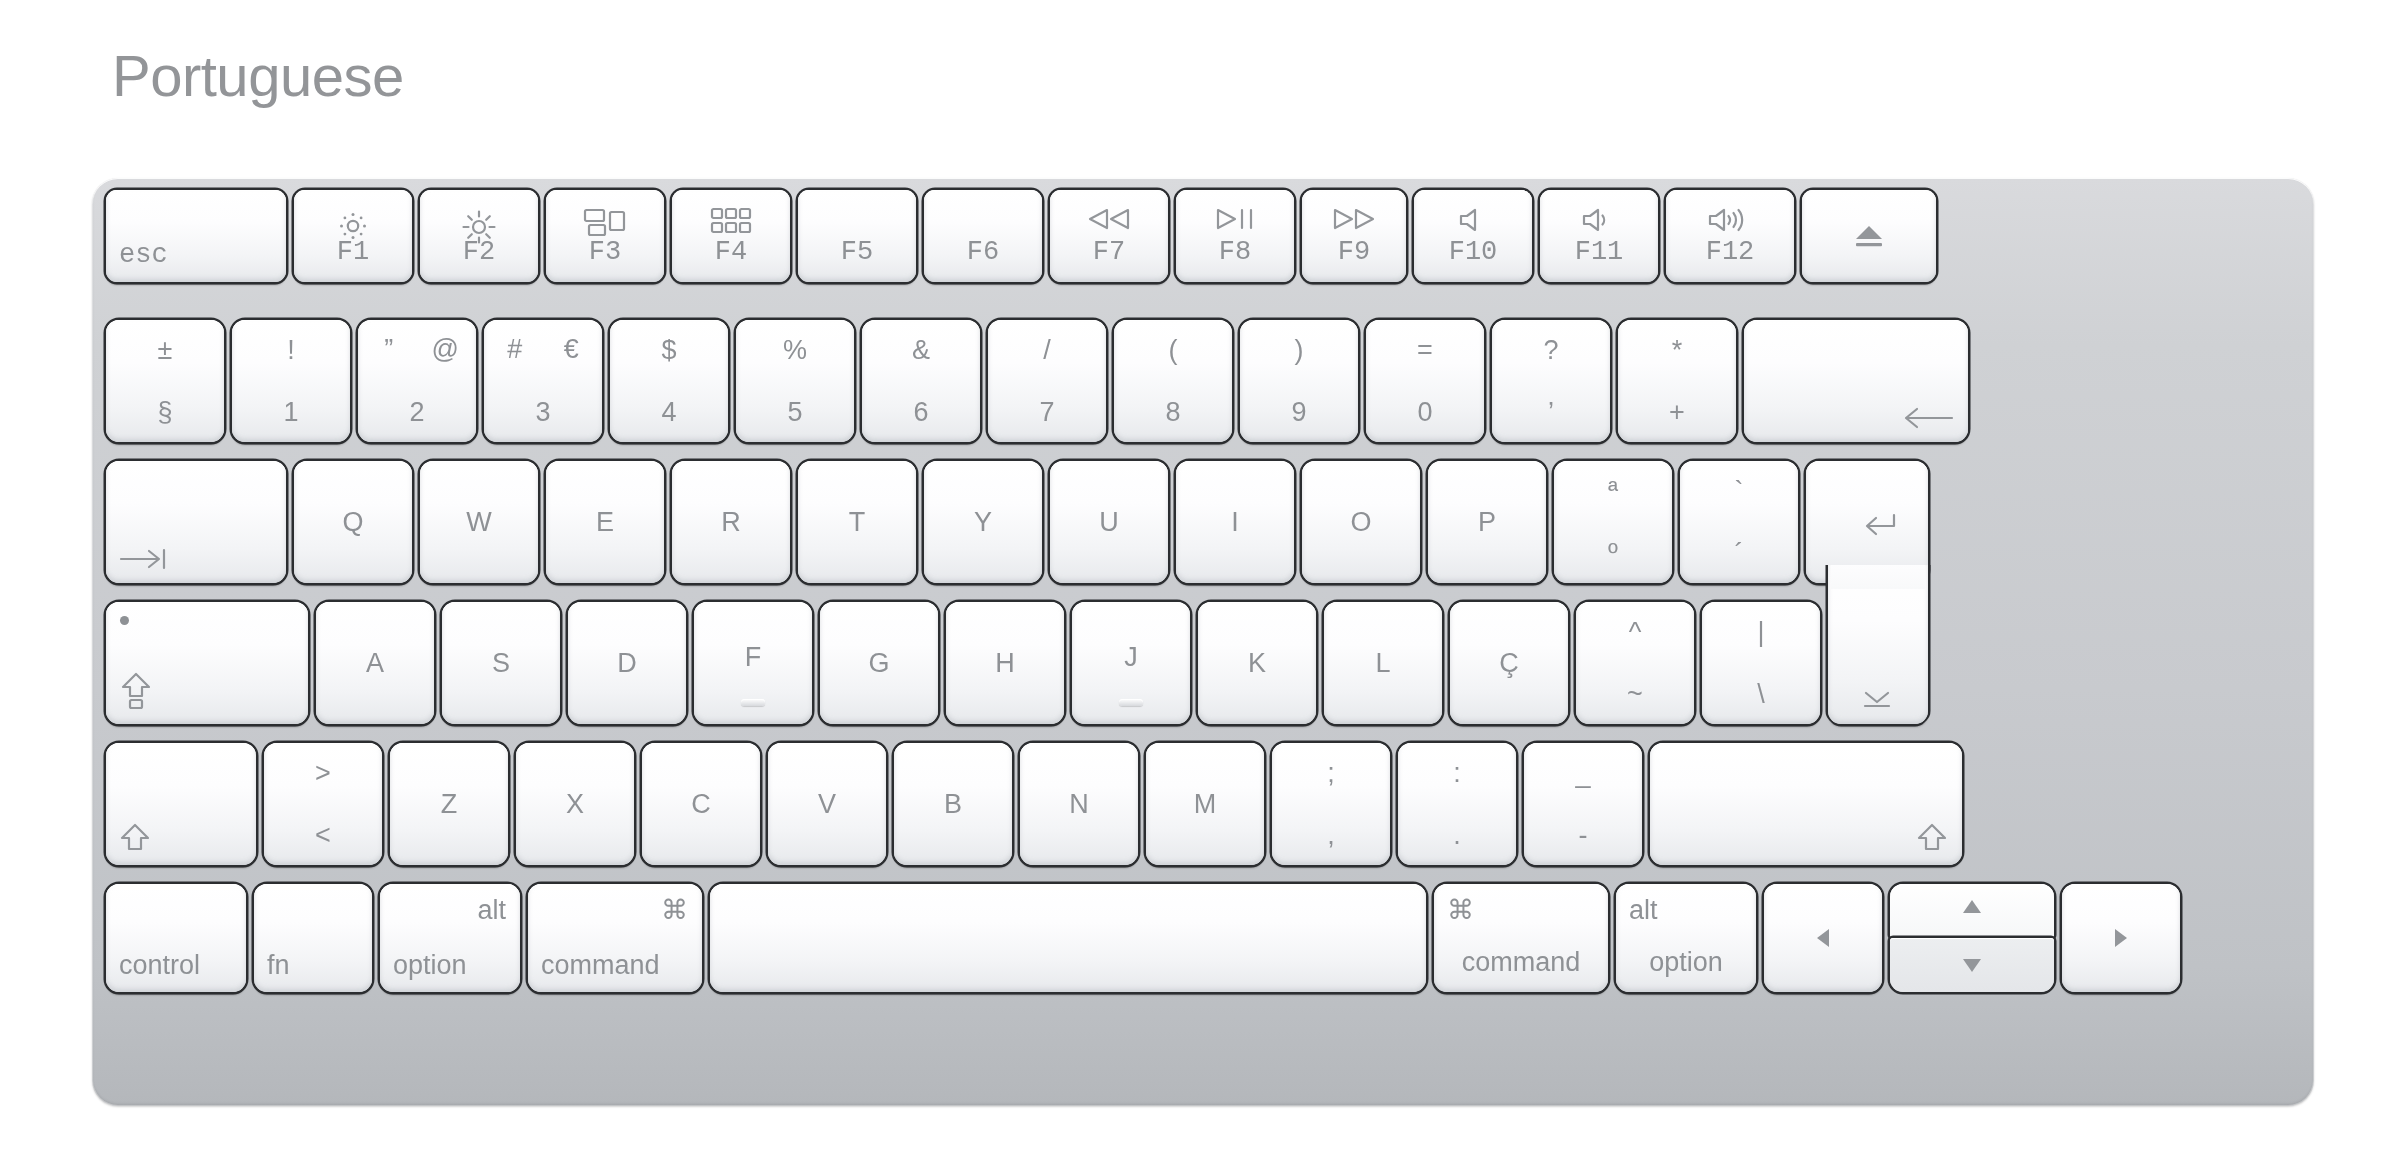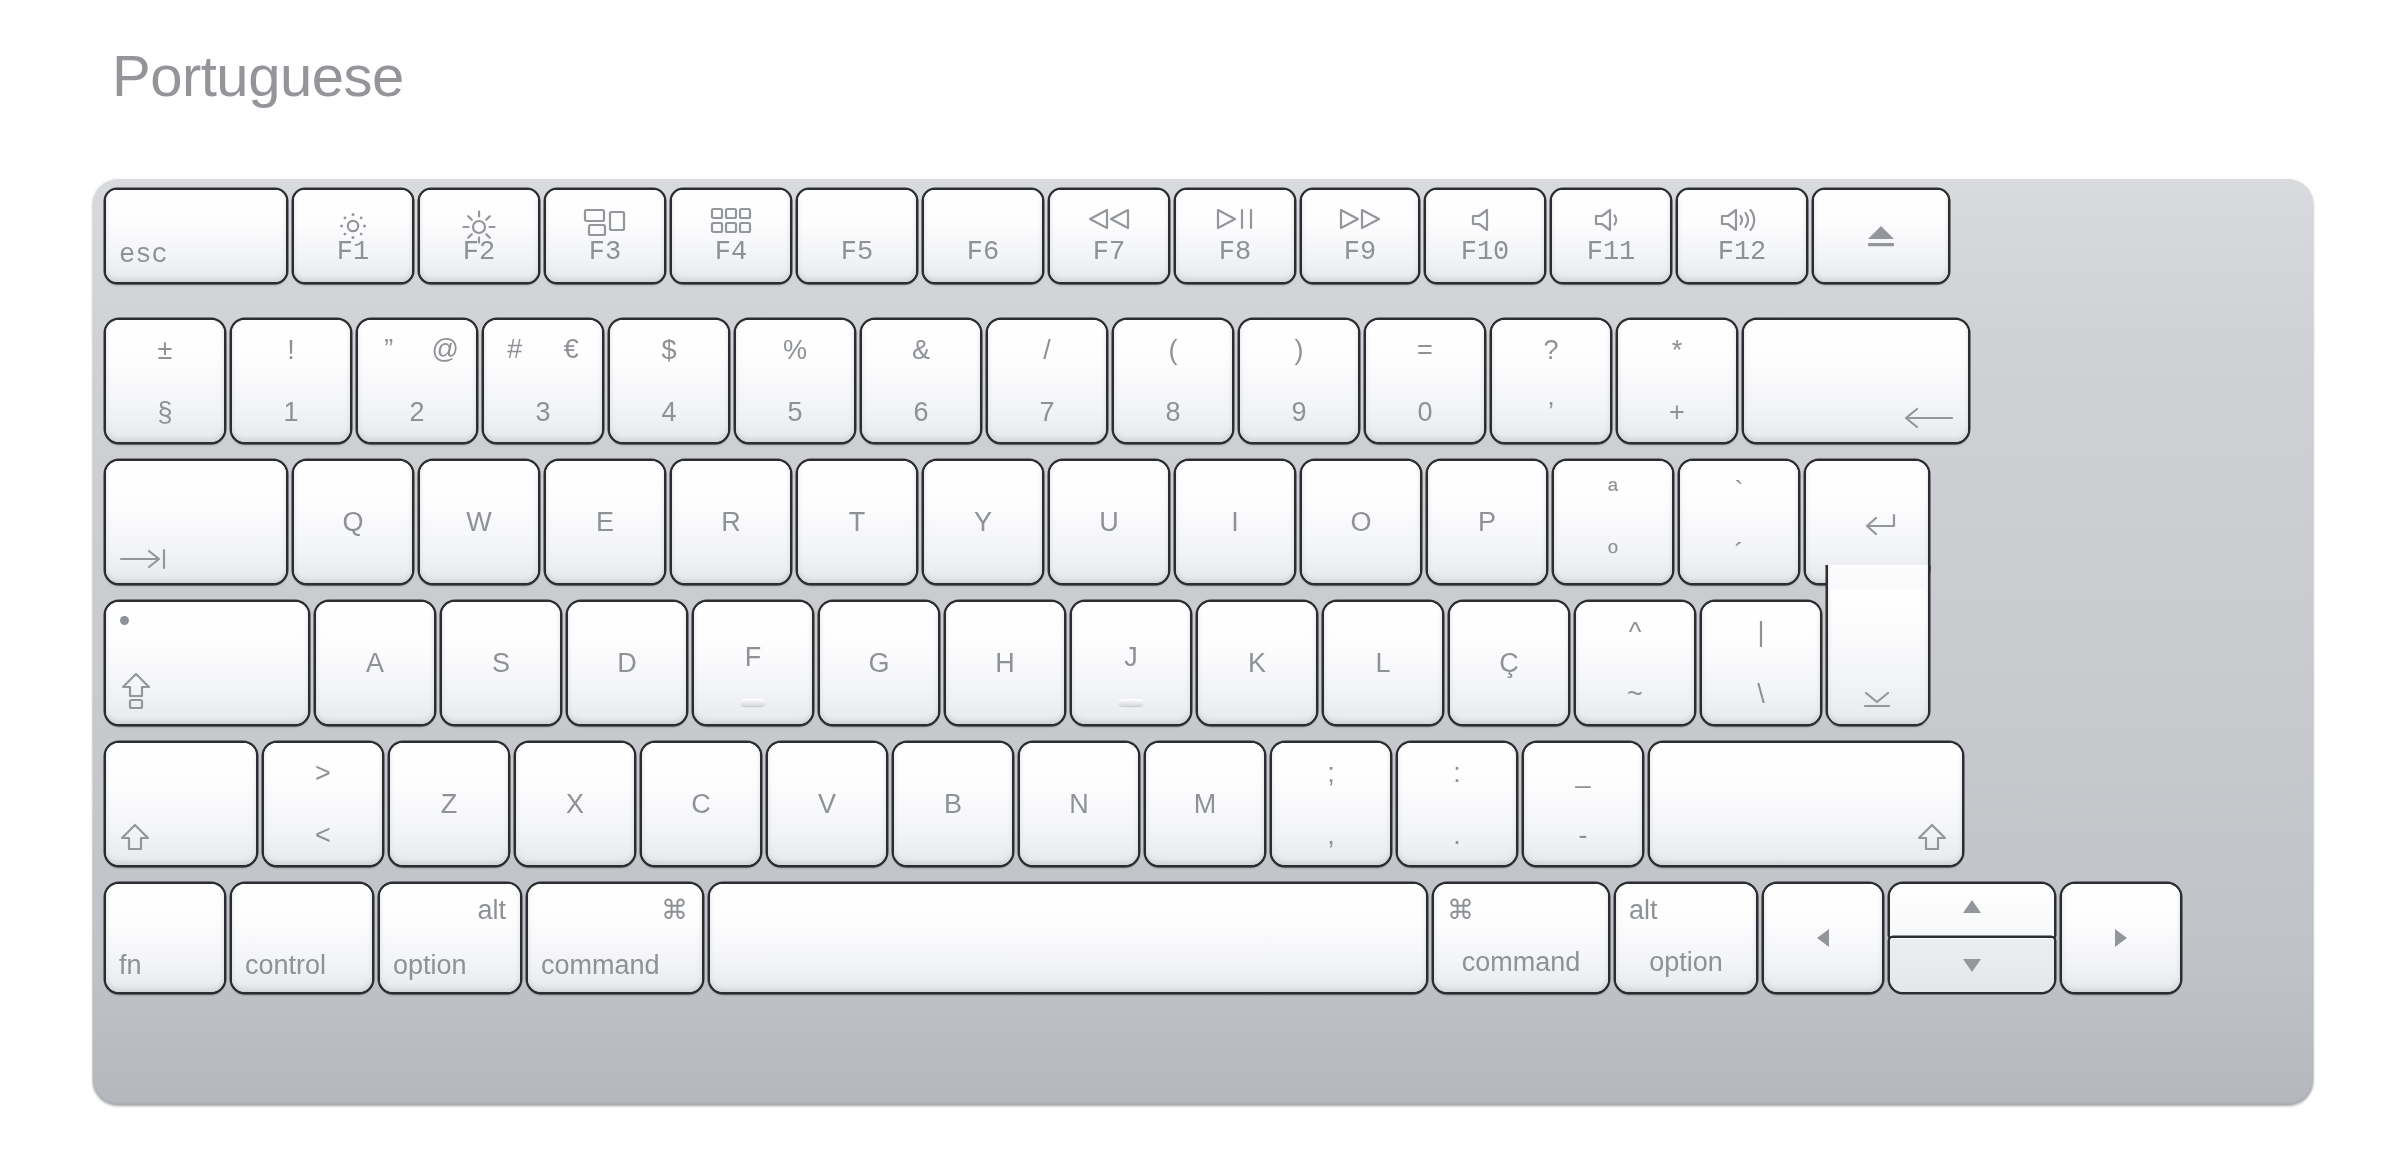--- a/index.html
+++ b/index.html
@@ -254,21 +254,21 @@
     <div class="key" style="width:118px">
       <span class="lbl tl">
         <svg width="44" height="24" viewBox="0 0 44 24">
           <path class="st" d="M5 3 L22 12 L5 21 Z"></path>
           <path class="st" d="M29 3 V21 M38 3 V21"></path>
         </svg>
       </span>
       <span class="lbl bc fnlabel">F8</span>
     </div>
 
-    <div class="key" style="width:116px">
+    <div class="key" style="width:104px">
       <span class="lbl tl">
         <svg width="46" height="24" viewBox="0 0 46 24">
           <path class="st" d="M4 3 L21 12 L4 21 Z"></path>
           <path class="st" d="M25 3 L42 12 L25 21 Z"></path>
         </svg>
       </span>
       <span class="lbl bc fnlabel">F9</span>
     </div>
 
     <div class="key" style="width:118px">
@@ -570,26 +570,26 @@
       <span class="lbl br">
         <svg width="32" height="30" viewBox="0 0 32 30">
           <path class="st" d="M16 3 L29 16 H22 V27 H10 V16 H3 Z"></path>
         </svg>
       </span>
     </div>
   </div>
 
   <div class="krow r5">
 
-    <div class="key" style="width:118px">
-      <span class="lbl bl fnlabel">fn</span>
-    </div>
-
     <div class="key" style="width:140px">
       <span class="lbl bl fnlabel">control</span>
+    </div>
+
+    <div class="key" style="width:118px">
+      <span class="lbl bl fnlabel">fn</span>
     </div>
 
     <div class="key" style="width:140px">
       <span class="lbl tr fnlabel">alt</span>
       <span class="lbl bl fnlabel">option</span>
     </div>
 
     <div class="key" style="width:174px">
       <span class="lbl tr big">⌘</span>
       <span class="lbl bl fnlabel">command</span>

